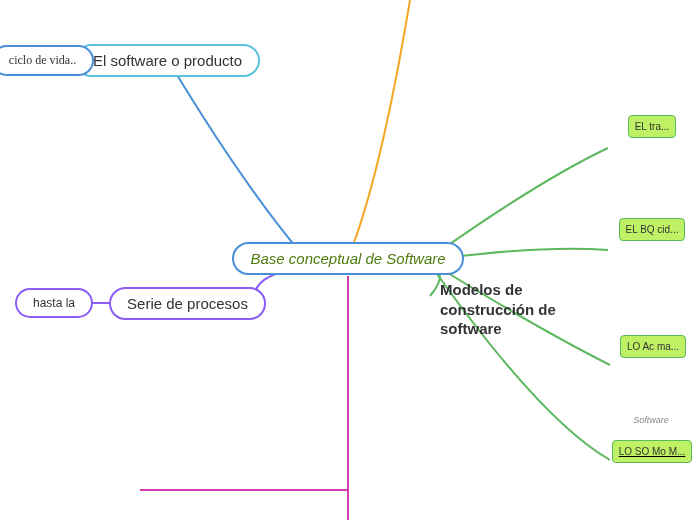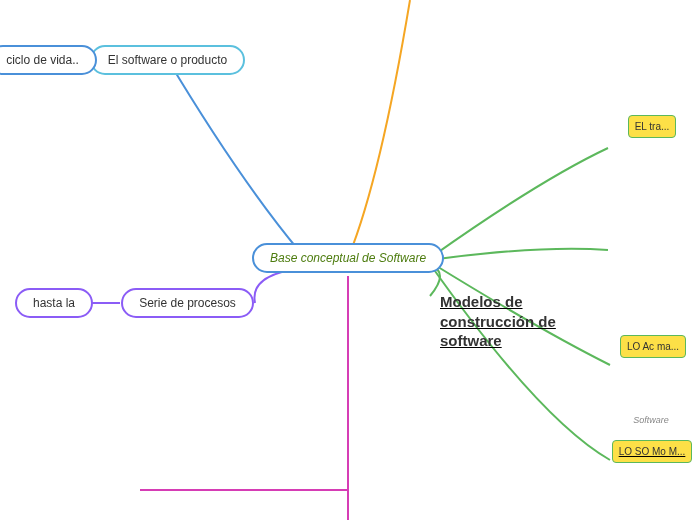--- a/index.html
+++ b/index.html
@@ -29,21 +29,21 @@
       display: flex;
       align-items: center;
       justify-content: center;
       text-align: center;
     }
     .node-oval {
       border-radius: 50px;
       border: 2px solid;
       padding: 6px 16px;
       background: white;
-      font-size: 12px;
+      font-size: 15px;
       white-space: nowrap;
     }
     .node-text-only {
       font-size: 15px;
       font-weight: bold;
       max-width: 180px;
       text-align: left;
       line-height: 1.3;
     }
 
@@ -60,40 +60,40 @@
       left: 90px;
       top: 44px;
       width: 155px;
       height: 32px;
     }
     #node-ciclo-vida {
       left: 0px;
       top: 44px;
       width: 85px;
       height: 32px;
+      font-family: Liberation Serif, serif;
     }
     #node-serie-procesos {
       left: 120px;
       top: 287px;
       width: 135px;
       height: 32px;
     }
     #node-hasta-la {
       left: 18px;
       top: 287px;
       width: 72px;
       height: 32px;
     }
 
     
     #node-modelos {
       left: 430px;
-      top: 292px;
+      top: 280px;
       width: 200px;
-      text-decoration: underline;
     }
     #node-right-top {
       left: 608px;
       top: 120px;
       width: 88px;
     }
     #node-right-mid {
       left: 608px;
       top: 222px;
       width: 88px;
@@ -119,21 +119,21 @@
     .blue-line { stroke: #4a90d9; stroke-width: 2; fill: none; }
     .purple-line { stroke: #8b5cf6; stroke-width: 2; fill: none; }
     .green-line { stroke: #5cb85c; stroke-width: 2; fill: none; }
     .magenta-line { stroke: #d63db5; stroke-width: 2; fill: none; }
 
     .color-blue { border-color: #4a90d9; color: #4d7c0f; font-style: italic; }
     .color-teal { border-color: #5bc0de; color: #333; }
 
     .right-side-node {
       border: 1px solid #5cb85c;
-      background: #fde047;
+      background: #bef264;
       font-size: 10px;
       line-height: 1.3;
       padding: 4px 6px;
       border-radius: 4px;
       color: #333;
     }
     .subtopic-label {
       font-size: 9px;
       color: #888;
       font-style: italic;
@@ -194,20 +194,25 @@
   <div class="node" id="node-modelos">
     <div class="node-text-only" style="color:#333;">Modelos de construcción de software</div>
   </div>
 
   <div class="node" id="node-right-top" style="top:115px;">
     <div class="right-side-node">
       <span>EL tra...</span>
     </div>
   </div>
 
+  <div class="node" id="node-right-mid" style="top:218px;">
+    <div class="right-side-node">
+      <span>EL BQ cid...</span>
+    </div>
+  </div>
 
   <div class="node" id="node-right-lower" style="top:335px;">
     <div class="right-side-node">
       <span>LO Ac ma...</span>
     </div>
   </div>
 
   <div class="node" id="node-subtopic-label" style="top:415px;">
     <span class="subtopic-label">Software</span>
   </div>

